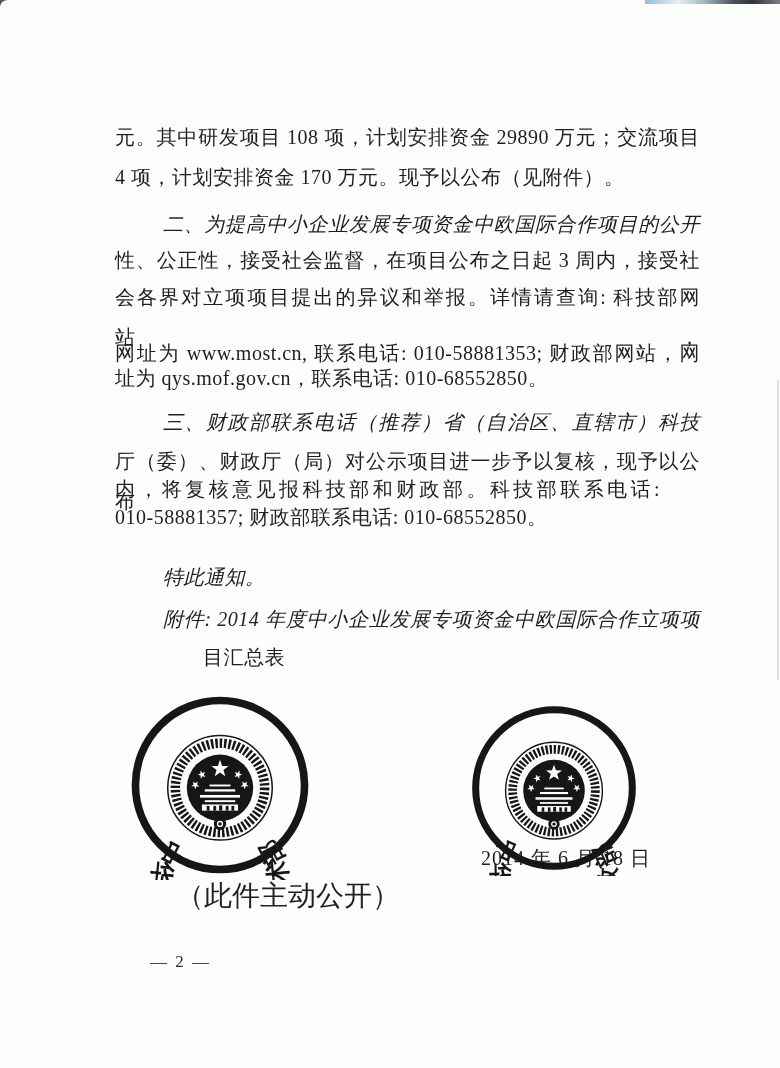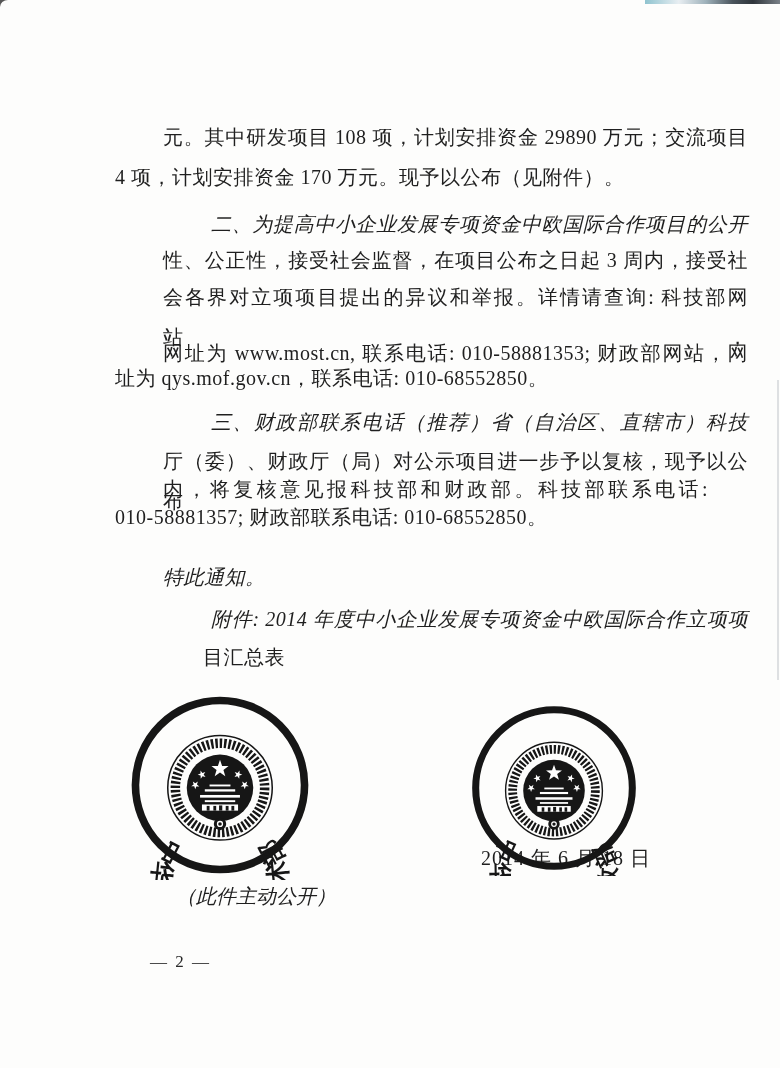--- a/index.html
+++ b/index.html
@@ -21,42 +21,42 @@
   }
   .scan-edge-r{
     position:absolute;top:380px;right:1px;width:2px;height:300px;
     background:#c9cdd0;opacity:.6;
   }
   
   .line{
     position:absolute;left:115px;width:585px;height:40px;line-height:40px;
     font-size:20px;white-space:nowrap;letter-spacing:.5px;
   }
-  .just{white-space:normal;text-align:justify;text-align-last:justify;margin-left:48px;}
+  .just{white-space:normal;text-align:justify;text-align-last:justify;}
   .ind{text-indent:48px;font-style:italic;}
   .l1{top:117px}.l2{top:157px}.l3{top:204px}.l4{top:240px}.l5{top:277px}
   .l6{top:333px}.l7{top:358px}.l8{top:402px}.l9{top:441px}
   .l10{top:469px;width:545px}.l11{top:497px}.l12{top:557px}
   .l13{top:599px}.l14{top:637px;left:203px;width:auto}
   
   .seal{position:absolute;z-index:2;}
   .seal-most{left:125px;top:690px;width:190px;height:190px;}
   .seal-mof{left:466px;top:700px;width:176px;height:176px;}
   .seal text{
     font-family:"Liberation Serif","DejaVu Serif",serif;
     font-weight:bold;fill:#161616;
   }
   .date-line{
     position:absolute;left:481px;top:845px;width:170px;height:26px;
     line-height:26px;font-size:20px;z-index:1;white-space:nowrap;
     letter-spacing:1px;
   }
   .disclosure{
     position:absolute;left:176px;top:882px;width:170px;height:28px;
-    line-height:28px;font-size:20px;white-space:nowrap;font-style:italic;
+    line-height:28px;font-size:28px;white-space:nowrap;
   }
   .page-number{
     position:absolute;left:150px;top:950px;height:24px;line-height:24px;
     font-size:17px;letter-spacing:2px;color:#2a2a2a;white-space:nowrap;
   }
 </style>
 </head>
 <body>
 
 <div class="scan-corner-tl"></div>

